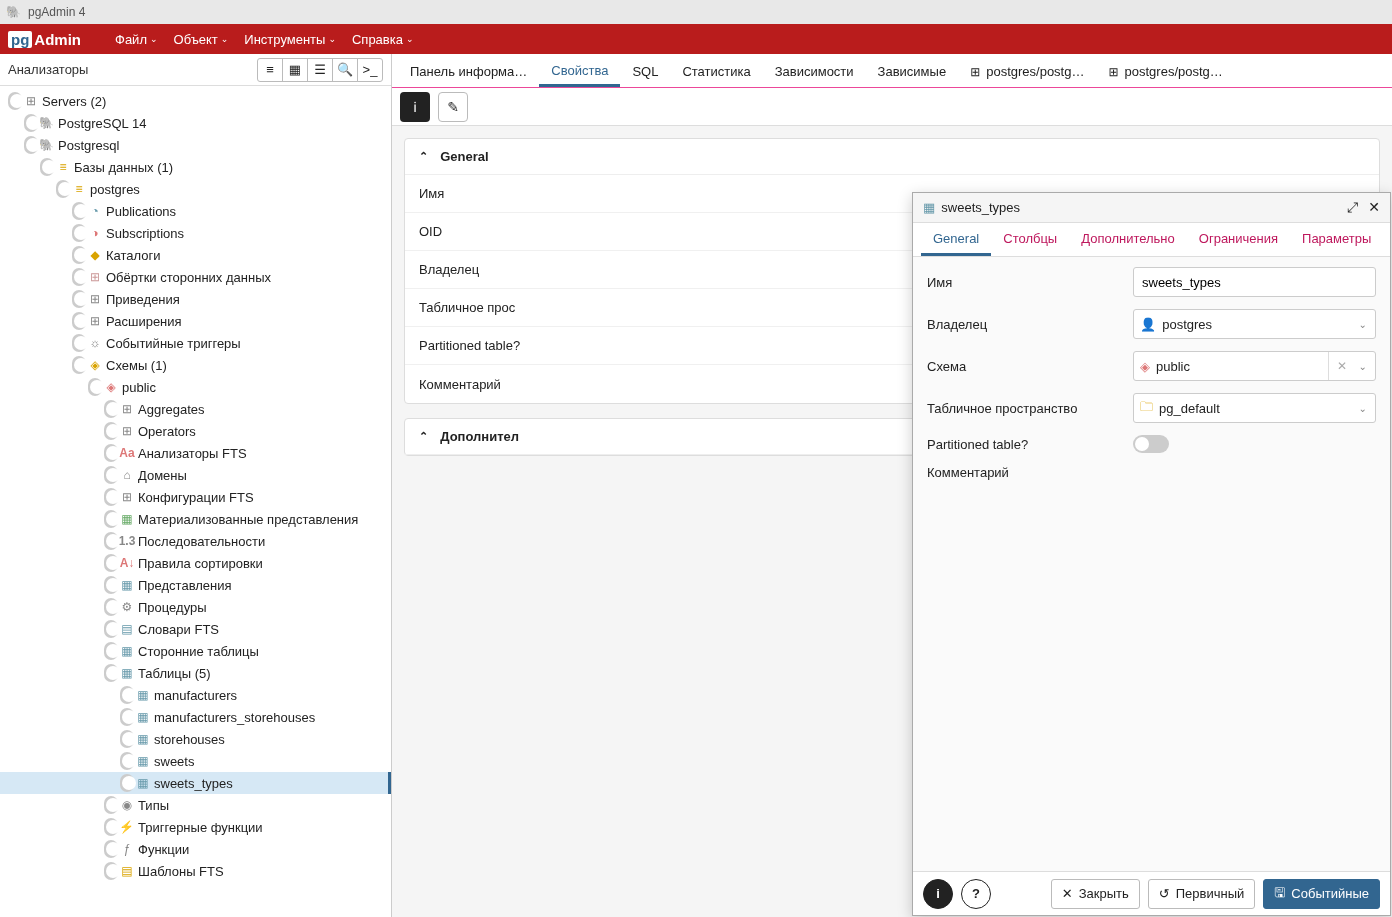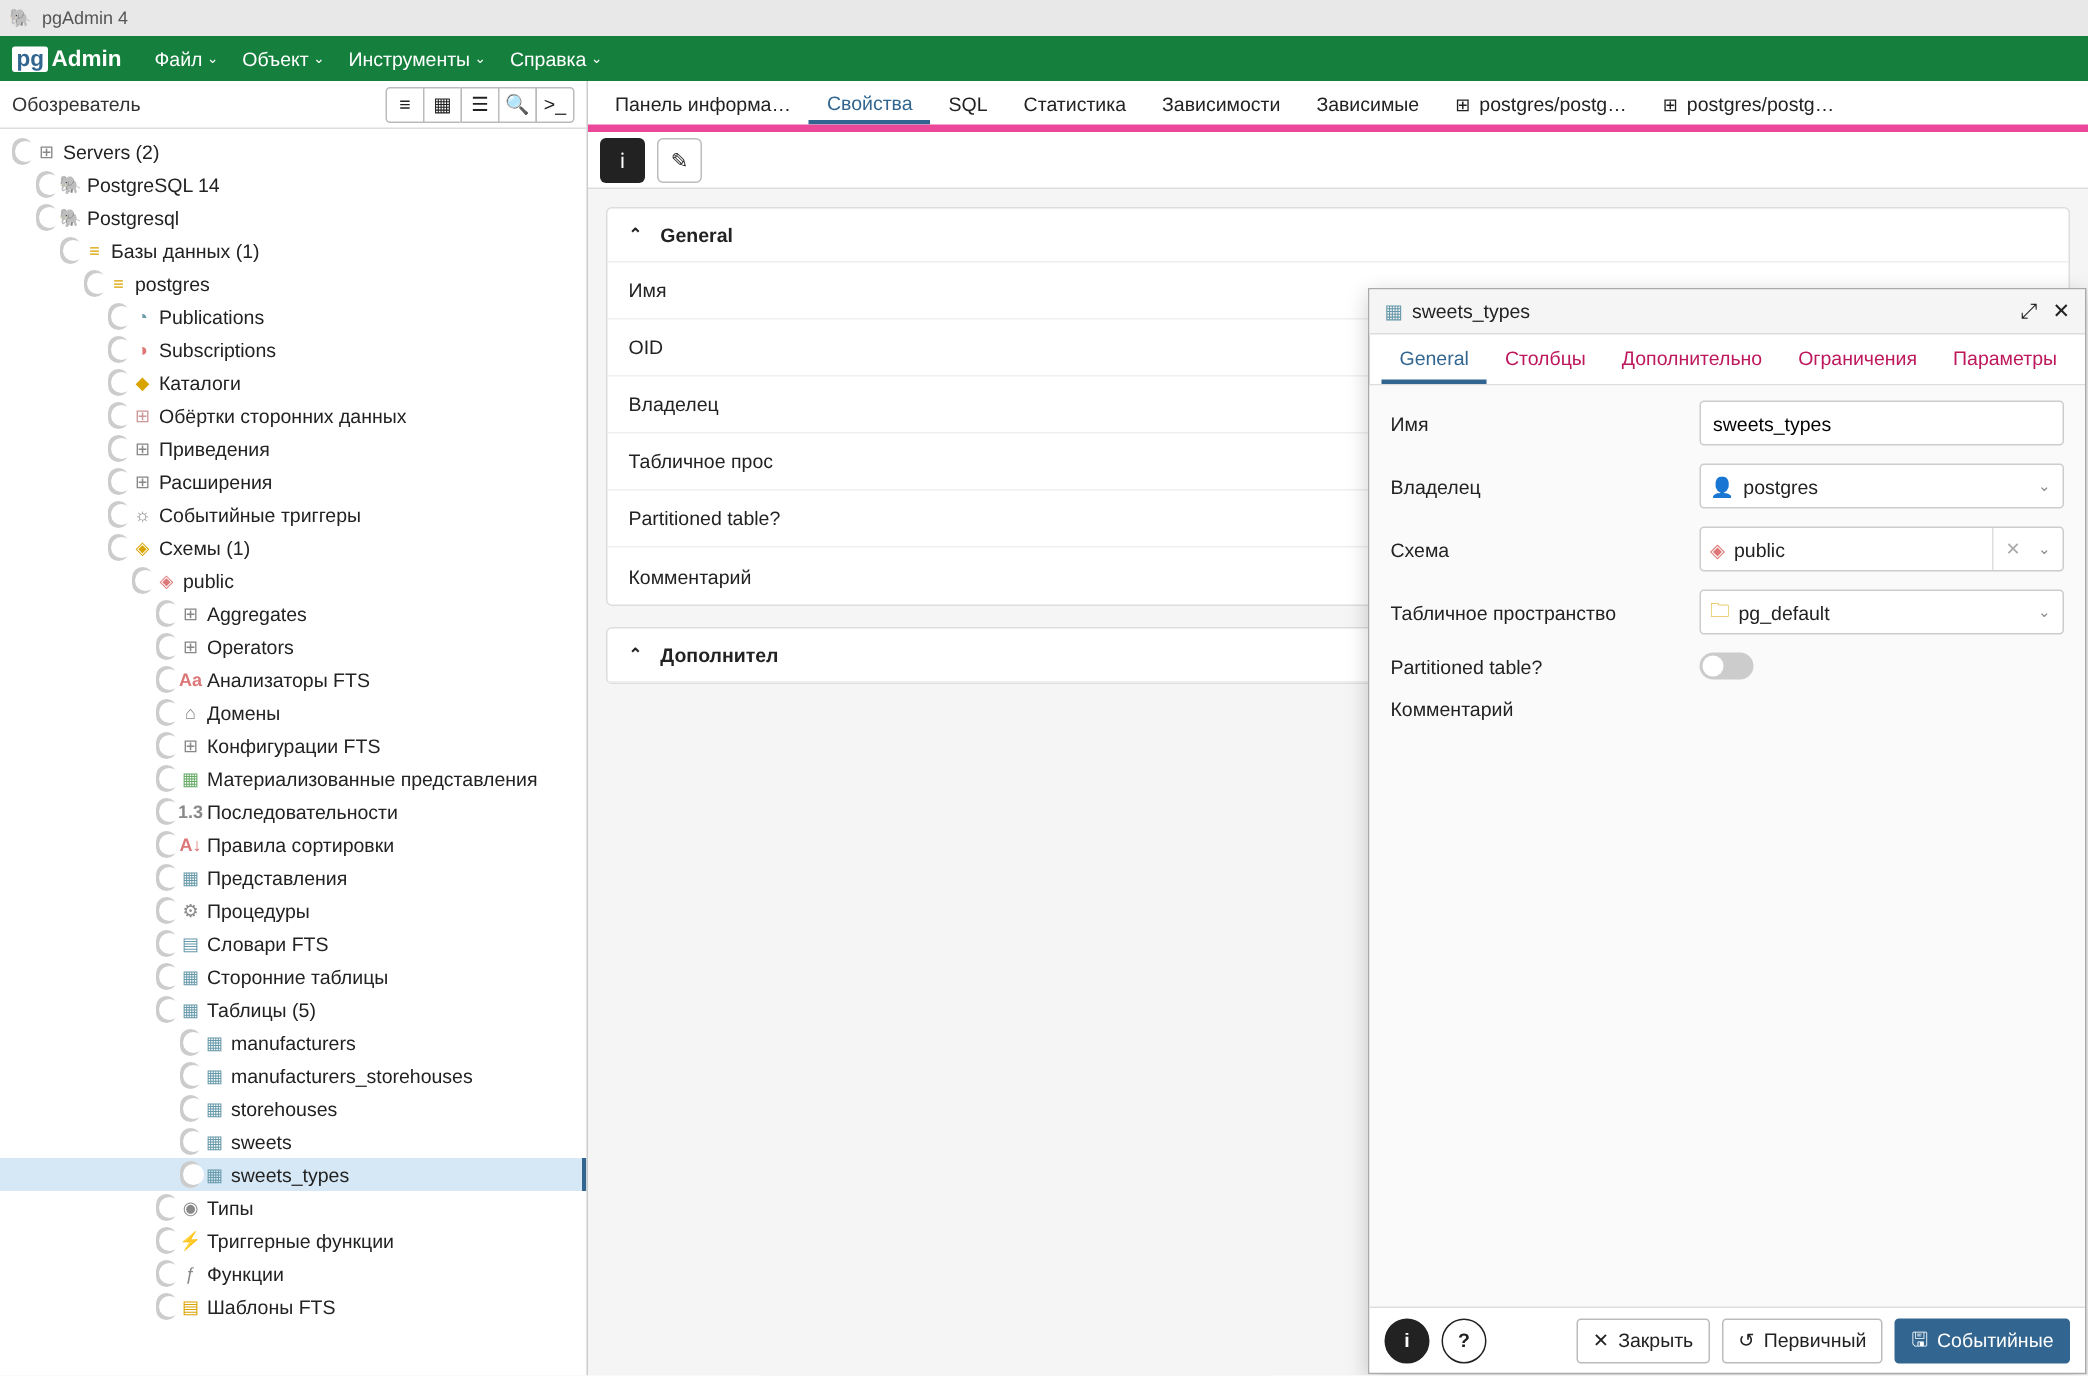--- a/index.html
+++ b/index.html
@@ -3,21 +3,21 @@
 <meta charset="utf-8">
 <style>
 * { box-sizing: border-box; margin: 0; padding: 0; }
 body { font-family: "Segoe UI", Arial, sans-serif; font-size: 13px; color: #222; background: #fff; width: 1392px; height: 917px; overflow: hidden; }
 
 
 .titlebar { height: 24px; background: #e8e8e8; display: flex; align-items: center; padding: 0 6px; gap: 6px; font-size: 12px; color: #555; }
 .titlebar .tb-icon { width: 16px; height: 16px; display:inline-flex; align-items:center; justify-content:center; }
 
 
-.menubar { height: 30px; background: #15803d; color: #fff; display: flex; align-items: center; padding: 0 8px; gap: 0; }
+.menubar { height: 30px; background: #b91c1c; color: #fff; display: flex; align-items: center; padding: 0 8px; gap: 12px; }
 .menubar .logo { font-weight: bold; font-size: 15px; display:flex; align-items:center; gap:2px; margin-right: 14px;}
 .menubar .logo .pg { background:#fff; color:#326690; padding:0 3px; border-radius:2px; font-weight:bold; }
 .menubar .menu-item { padding: 4px 8px; cursor: pointer; display:flex; align-items:center; gap:3px; }
 .menubar .caret { font-size: 9px; }
 
 
 .main { display: flex; height: calc(100% - 54px); }
 
 
 .browser { width: 392px; border-right: 1px solid #ccc; display:flex; flex-direction:column; overflow:hidden;}
@@ -33,21 +33,21 @@
 .tree-item .toggle { width:14px; text-align:center; color:#666; font-size:10px; }
 .tree-item .t-icon { width:18px; text-align:center; font-size:12px; }
 .tree-item .t-label { margin-left:2px; }
 .tree-item.selected { background:#d6e8f5; border-right:3px solid #326690; }
 
 
 .ic-server{color:#888;} .ic-db{color:#d9a300;} .ic-db2{color:#d9a300;} .ic-pub{color:#69a;} .ic-sub{color:#d77;} .ic-cat{color:#d9a300;} .ic-wrap{color:#c99;} .ic-cast{color:#888;} .ic-ext{color:#888;} .ic-trg{color:#888;} .ic-schema{color:#d9a300;} .ic-public{color:#d77;} .ic-agg{color:#888;} .ic-op{color:#888;} .ic-aa{color:#d77; font-weight:bold; font-size:10px;} .ic-dom{color:#888;} .ic-fts{color:#888;} .ic-mat{color:#6a6;} .ic-seq{color:#888; font-size:10px; font-weight:bold;} .ic-coll{color:#d77; font-weight:bold; font-size:10px;} .ic-view{color:#69a;} .ic-proc{color:#888;} .ic-dict{color:#69a;} .ic-ftab{color:#69a;} .ic-tab{color:#69a;} .ic-tabitem{color:#69a;} .ic-type{color:#888;} .ic-trfunc{color:#888;} .ic-func{color:#888;} .ic-tmpl{color:#d9a300;}
 
 
 .right { flex:1; display:flex; flex-direction:column; overflow:hidden; position:relative;}
-.tabs { height:34px; border-bottom:5px solid #ec4899; display:flex; align-items:stretch; padding:0 6px; gap:0; overflow:hidden;}
+.tabs { height:34px; border-bottom:1px solid #ec4899; display:flex; align-items:stretch; padding:0 6px; gap:0; overflow:hidden;}
 .tab { padding:8px 12px 6px; color:#222; cursor:pointer; white-space:nowrap; display:flex; align-items:center; gap:6px; font-size:13px;}
 .tab.active { color:#326690; border-bottom:3px solid #326690; }
 .tab .tab-ic { font-size:12px; }
 
 
 .prop-toolbar { height:38px; display:flex; align-items:center; padding:4px 8px; gap:8px; border-bottom:1px solid #ddd; background:#fff;}
 .round-btn { width:30px; height:30px; border-radius:4px; background:#222; color:#fff; display:inline-flex; align-items:center; justify-content:center; cursor:pointer; font-size:14px;}
 .round-btn.light { background:#fff; color:#222; border:1px solid #bbb; }
 
 
@@ -117,21 +117,21 @@
         <span>Справка</span>
         <span class="caret">⌄</span>
       </div>
     </div>
 </div>
 
 <div class="main">
 
   <div class="browser">
     <div class="browser-header">
-      <span class="title">Обозреватель</span>
+      <span class="title">Анализаторы</span>
       <div class="browser-tools">
         <span class="tool-btn">≡</span>
         <span class="tool-btn">▦</span>
         <span class="tool-btn">☰</span>
         <span class="tool-btn">🔍</span>
         <span class="tool-btn">&gt;_</span>
       </div>
     </div>
     <div class="tree" id="tree">
         <div class="tree-item">

